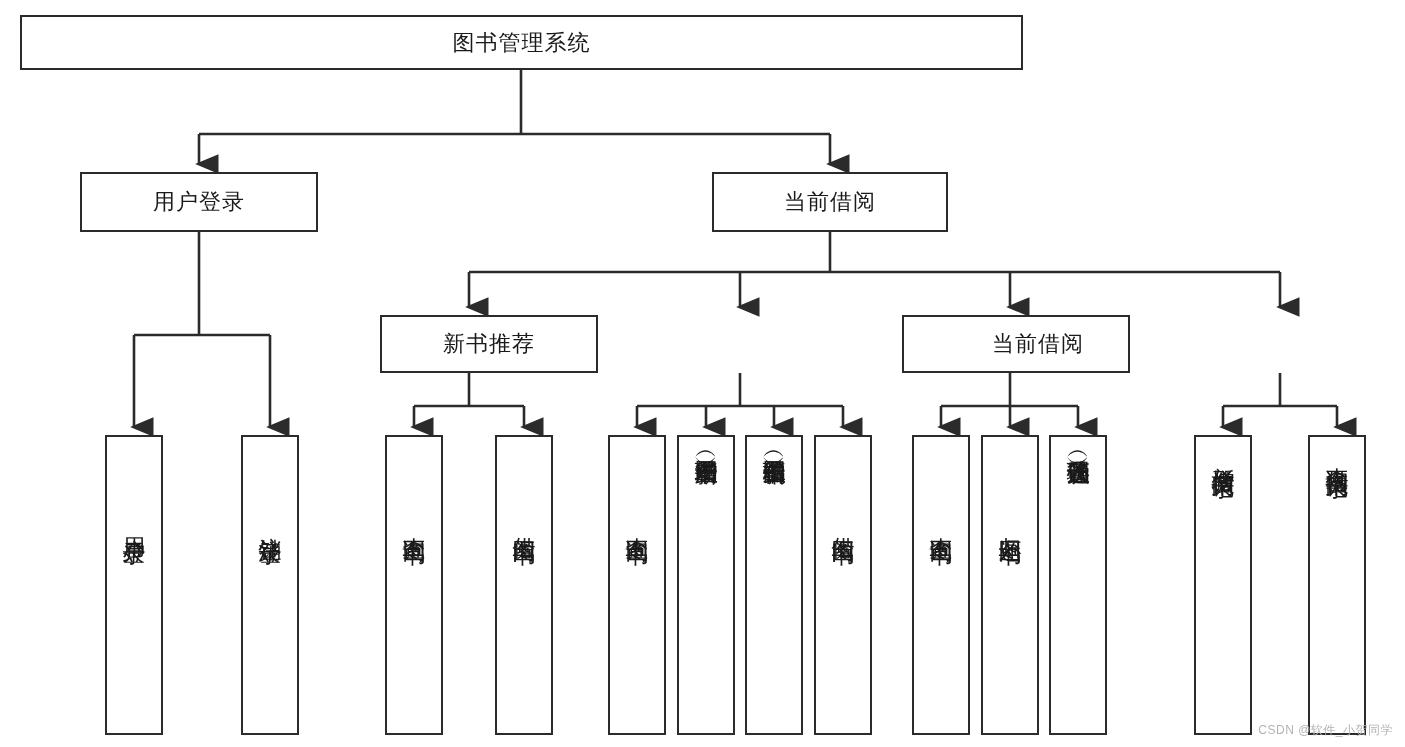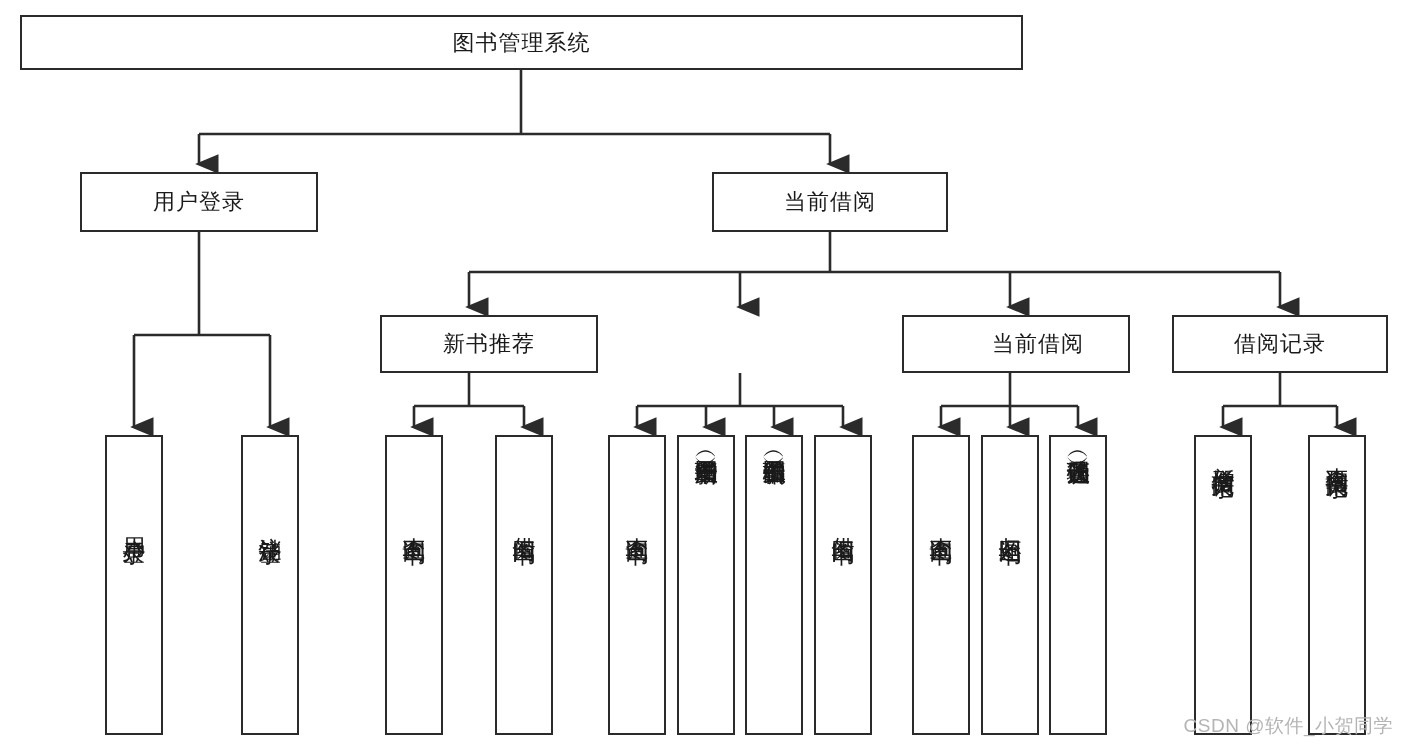--- a/index.html
+++ b/index.html
@@ -61,21 +61,21 @@
   }
   .leaf.xlong .node-label {
     margin-top: 6px;
     letter-spacing: 0px;
     line-height: 1.1;
   }
   #watermark {
     position: absolute;
     right: 12px;
     bottom: 8px;
-    font-size: 19px;
+    font-size: 12px;
     color: #b4b4b4;
     letter-spacing: 0.5px;
     white-space: nowrap;
   }
 </style>
 </head>
 <body>
 
 <div id="stage">
 
@@ -139,23 +139,20 @@
   <div class="node" style="left:712px; top:172px; width:236px; height:60px;">
     <span class="node-label">当前借阅</span>
   </div>
 
   <div class="node" style="left:360px; top:315px; width:218px; height:58px;margin-left:20px;">
     <span class="node-label">新书推荐</span>
   </div>
   <div class="node" style="left:902px; top:315px; width:228px; height:58px;padding-left:44px;">
     <span class="node-label">当前借阅</span>
   </div>
-  <div class="node" style="left:1172px; top:315px; width:216px; height:58px;">
-    <span class="node-label">借阅记录</span>
-  </div>
 
   <div class="node leaf short" style="left:105px; top:435px; width:58px; height:300px;">
     <span class="node-label">用户登录</span>
   </div>
   <div class="node leaf short" style="left:241px; top:435px; width:58px; height:300px;">
     <span class="node-label">注销登录</span>
   </div>
 
   <div class="node leaf short" style="left:385px; top:435px; width:58px; height:300px;">
     <span class="node-label">查询图书</span>

